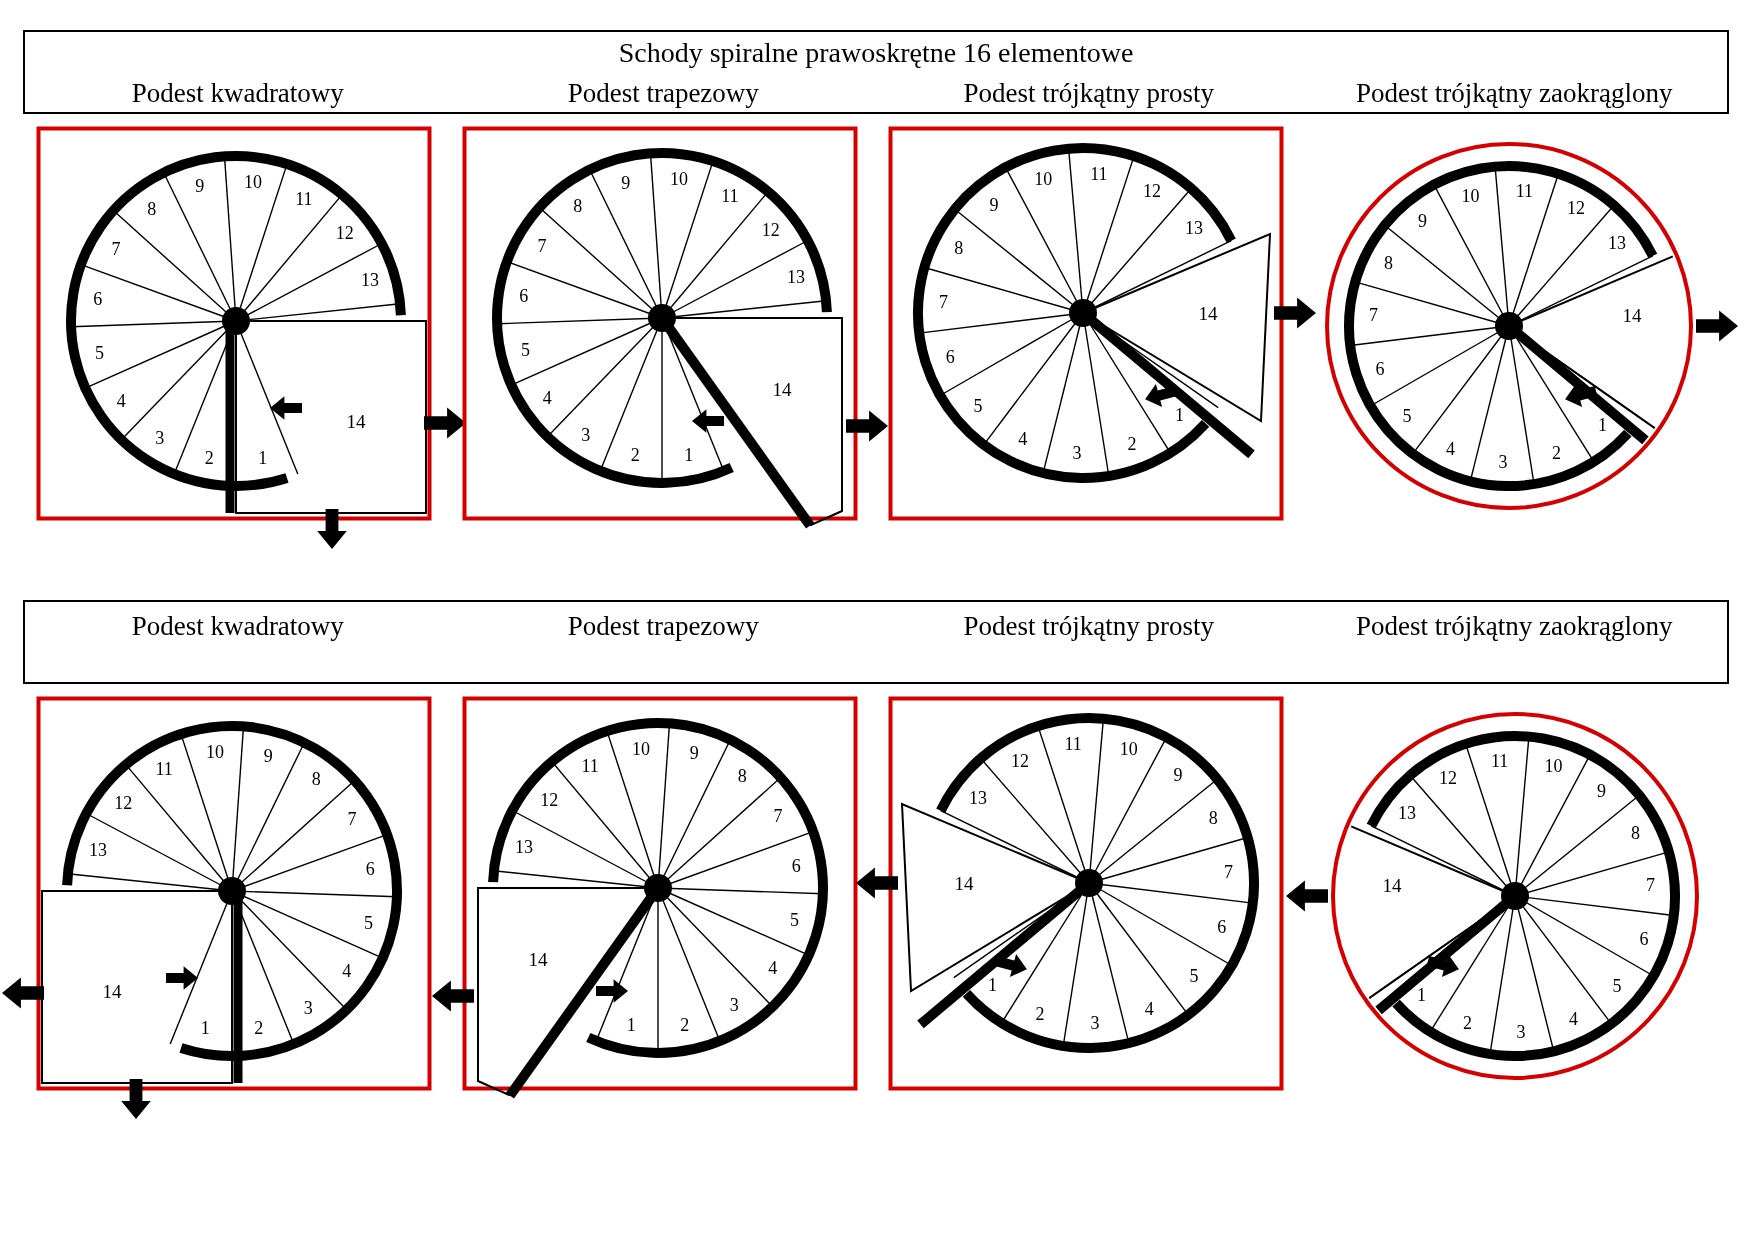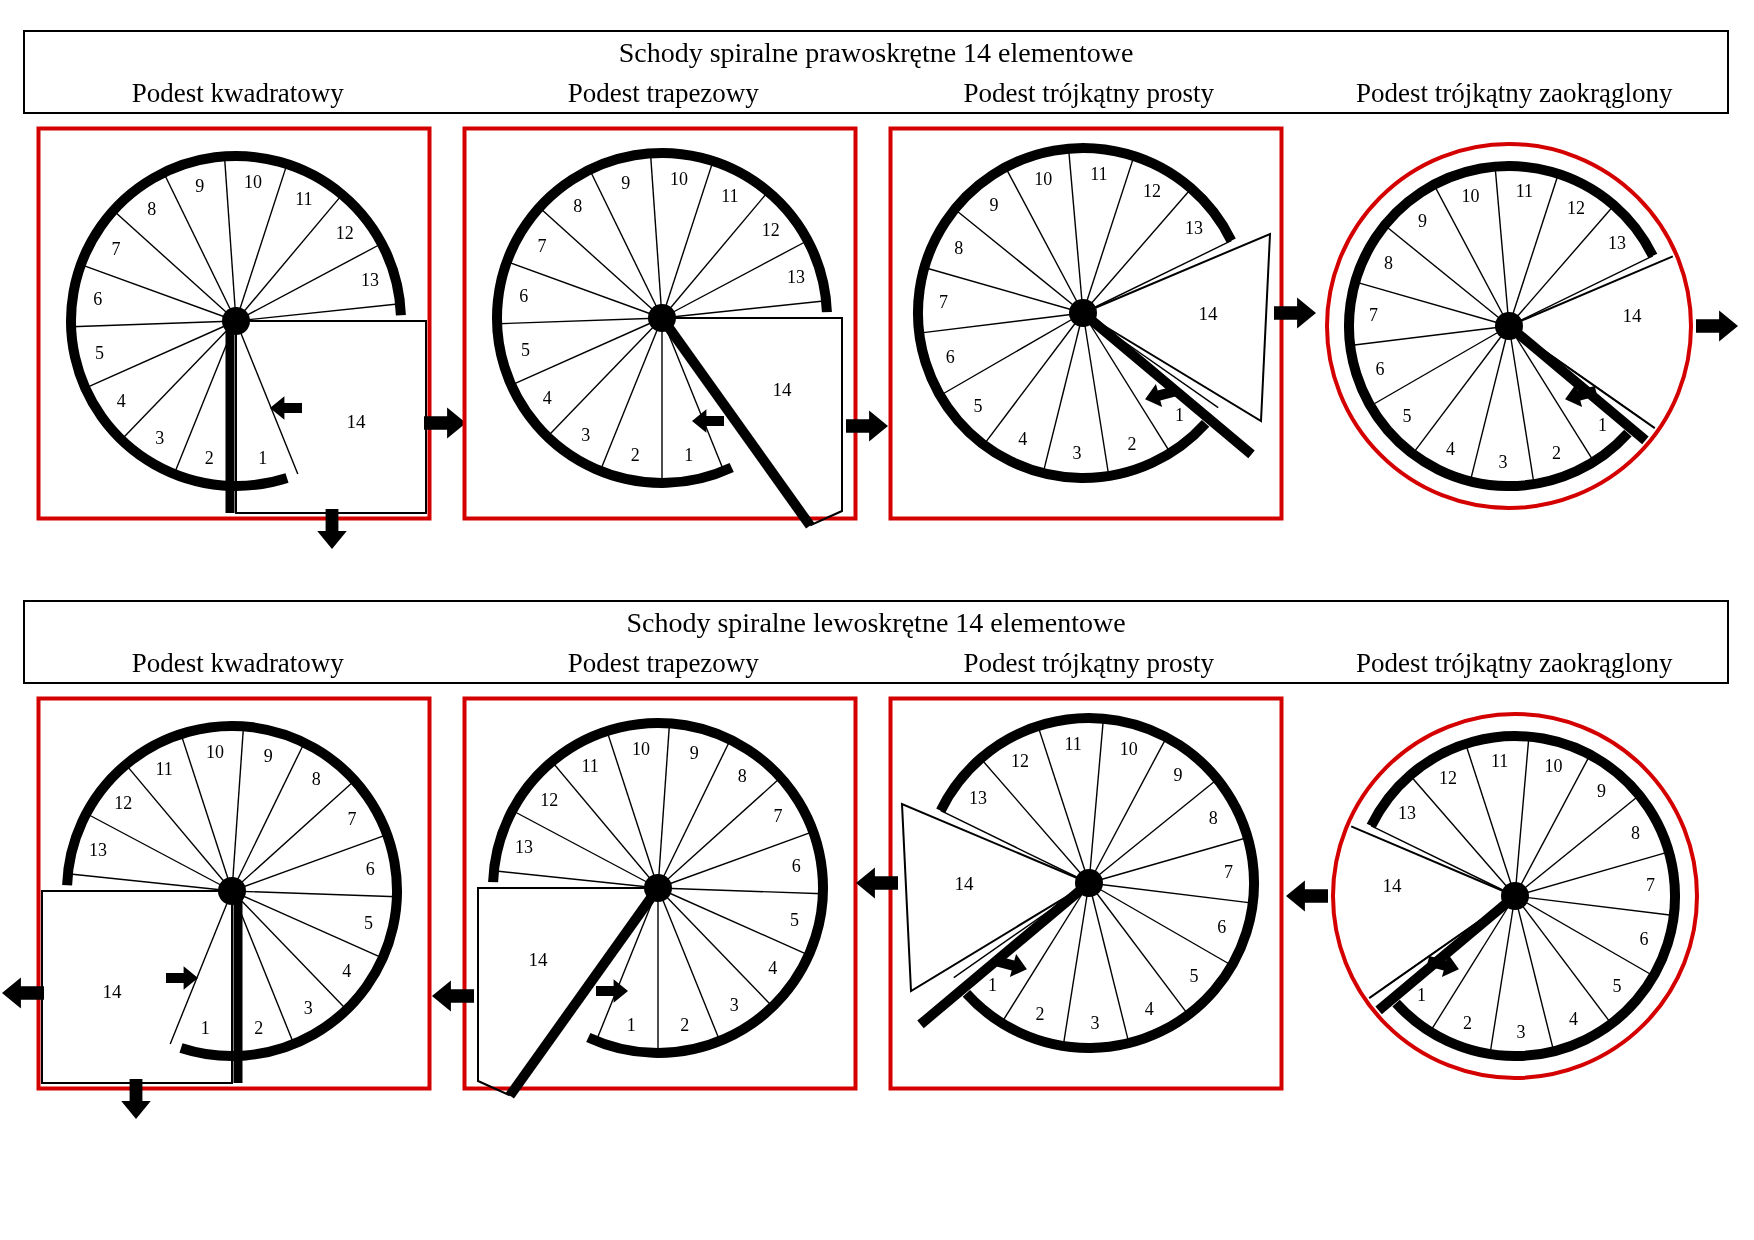--- a/index.html
+++ b/index.html
@@ -13,21 +13,21 @@
   .diagram-slot{position:absolute;width:396px;height:395px}
   .diagram-slot svg{overflow:visible;display:block}
   svg text{font-family:"Liberation Serif","DejaVu Serif",serif;fill:#000}
 </style>
 </head>
 <body>
 
 <div class="page">
 
   <div class="header-box" style="top:30px">
-    <div class="hb-title">Schody spiralne prawoskrętne 14 elementowe</div>
+    <div class="hb-title">Schody spiralne prawoskrętne 16 elementowe</div>
     <div class="hb-cols">
       <div class="hb-col">Podest kwadratowy</div>
       <div class="hb-col">Podest trapezowy</div>
       <div class="hb-col">Podest trójkątny prosty</div>
       <div class="hb-col">Podest trójkątny zaokrąglony</div>
     </div>
   </div>
 
   <div class="diagram-slot" style="left:36px;top:126px">
       <svg viewBox="0 0 396 395" width="396" height="395">
@@ -190,21 +190,20 @@
         <text x="108.5" y="95.1" font-size="18" text-anchor="middle" dominant-baseline="central">9</text>
         <text x="156.4" y="69.6" font-size="18" text-anchor="middle" dominant-baseline="central">10</text>
         <text x="210.4" y="64.9" font-size="18" text-anchor="middle" dominant-baseline="central">11</text>
         <text x="262.0" y="81.6" font-size="18" text-anchor="middle" dominant-baseline="central">12</text>
         <text x="302.9" y="117.2" font-size="18" text-anchor="middle" dominant-baseline="central">13</text>
         <text x="318.0" y="189.0" font-size="19" text-anchor="middle" dominant-baseline="central">14</text>
       </svg>
     </div>
 
   <div class="header-box" style="top:600px">
-    <div class="hb-title">Schody spiralne lewoskrętne 14 elementowe</div>
     <div class="hb-cols">
       <div class="hb-col">Podest kwadratowy</div>
       <div class="hb-col">Podest trapezowy</div>
       <div class="hb-col">Podest trójkątny prosty</div>
       <div class="hb-col">Podest trójkątny zaokrąglony</div>
     </div>
   </div>
 
   <div class="diagram-slot" style="left:36px;top:696px">
       <svg viewBox="0 0 396 395" width="396" height="395">

